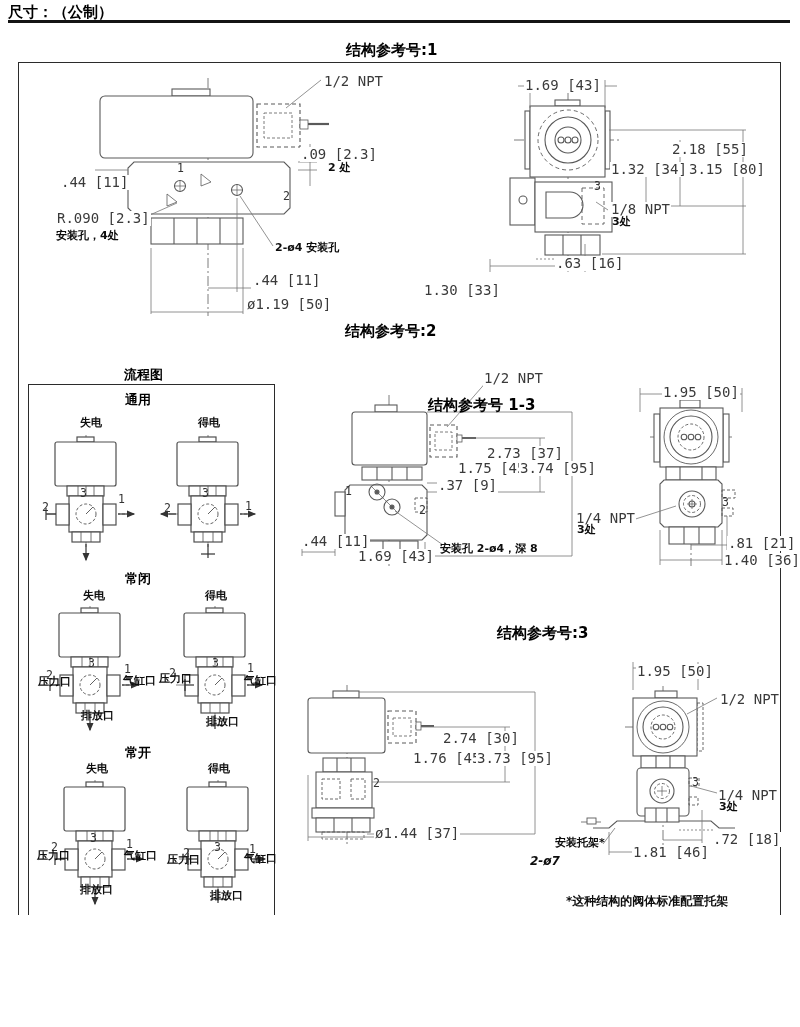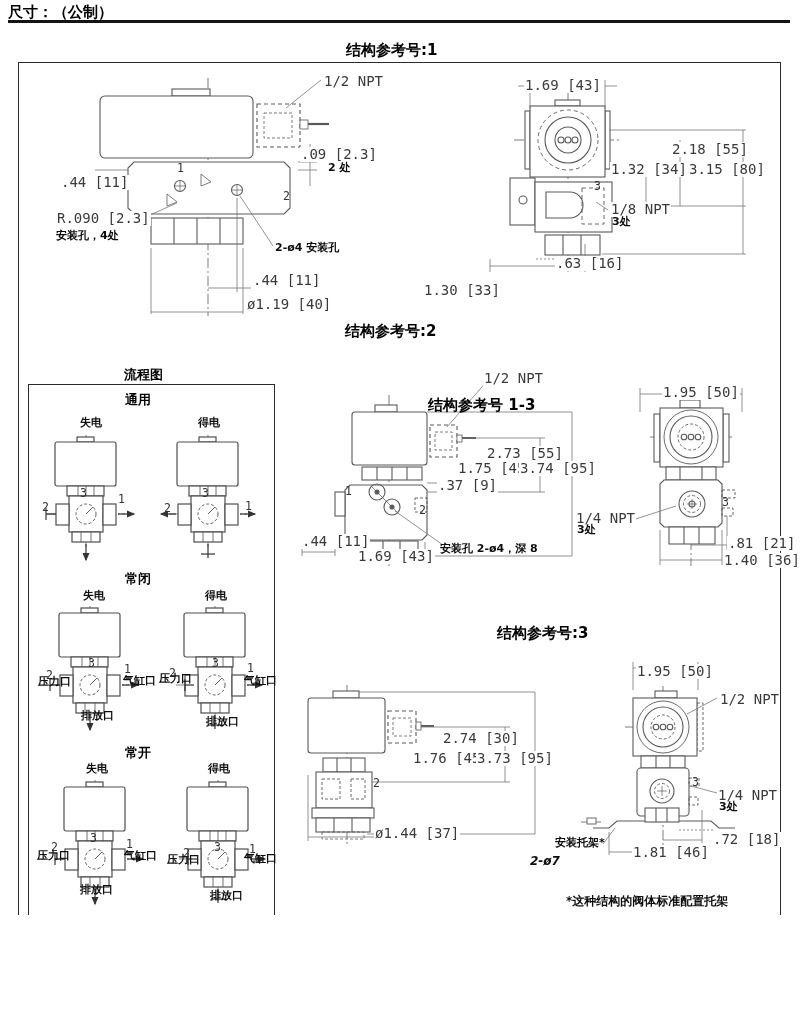--- a/index.html
+++ b/index.html
@@ -70,21 +70,21 @@
   <span class="abs dim" style="left:323px;top:74px;">1/2 NPT</span>
   <span class="abs dim" style="left:300px;top:147px;">.09 [2.3]</span>
   <span class="abs cn" style="left:328px;top:162px;">2 处</span>
   <span class="abs dim" style="left:60px;top:175px;">.44 [11]</span>
   <span class="abs port" style="left:177px;top:161px;">1</span>
   <span class="abs port" style="left:283px;top:189px;">2</span>
   <span class="abs dim" style="left:56px;top:211px;">R.090 [2.3]</span>
   <span class="abs cn" style="left:56px;top:230px;">安装孔，4处</span>
   <span class="abs cn" style="left:275px;top:242px;">2-ø4 安装孔</span>
   <span class="abs dim" style="left:252px;top:273px;">.44 [11]</span>
-  <span class="abs dim" style="left:246px;top:297px;">ø1.19 [40]</span>
+  <span class="abs dim" style="left:246px;top:297px;">ø1.19 [50]</span>
 
   <svg class="draw" style="left:478px;top:64px;" width="312" height="225">
     <g stroke="#5a5a5a" fill="none" stroke-width="1.1">
       <line x1="90" y1="28" x2="90" y2="200" stroke-dasharray="10 3 2 3" stroke-width=".8"></line>
       <line x1="36" y1="76" x2="142" y2="76" stroke-dasharray="10 3 2 3" stroke-width=".8"></line>
       <rect x="77" y="36" width="25" height="6" fill="#fff"></rect>
       <rect x="47" y="47" width="5" height="58" fill="#fff"></rect>
         <rect x="127" y="47" width="5" height="58" fill="#fff"></rect>
       <rect x="52" y="42" width="75" height="71" fill="#fff"></rect>
       <circle cx="90" cy="76" r="30" stroke-dasharray="4 3" stroke-width=".9"></circle>
@@ -275,21 +275,21 @@
         <line x1="130" y1="172" x2="130" y2="192"></line>
         <line x1="63" y1="188" x2="130" y2="188"></line>
       <line x1="7" y1="164" x2="7" y2="186"></line>
         <line x1="40" y1="164" x2="40" y2="186"></line>
         <line x1="7" y1="182" x2="40" y2="182"></line>
       <line x1="148" y1="175" x2="100" y2="141"></line>
     </g>
   </svg>
   <div class="abs ttl" style="left:428px;top:396px;">结构参考号 1-3</div>
   <span class="abs dim" style="left:483px;top:371px;">1/2 NPT</span>
-  <span class="abs dim" style="left:486px;top:446px;">2.73 [55]</span>
+  <span class="abs dim" style="left:486px;top:446px;">2.73 [37]</span>
   <span class="abs dim" style="left:457px;top:461px;">1.75 [45]</span>
   <span class="abs dim" style="left:519px;top:461px;">3.74 [95]</span>
   <span class="abs dim" style="left:437px;top:478px;">.37 [9]</span>
   <span class="abs port" style="left:345px;top:484px;">1</span>
   <span class="abs port" style="left:419px;top:503px;">2</span>
   <span class="abs dim" style="left:301px;top:534px;">.44 [11]</span>
   <span class="abs dim" style="left:357px;top:549px;">1.69 [43]</span>
   <span class="abs cn" style="left:440px;top:543px;">安装孔 2-ø4，深 8</span>
 
   <svg class="draw" style="left:618px;top:378px;" width="175" height="195">

